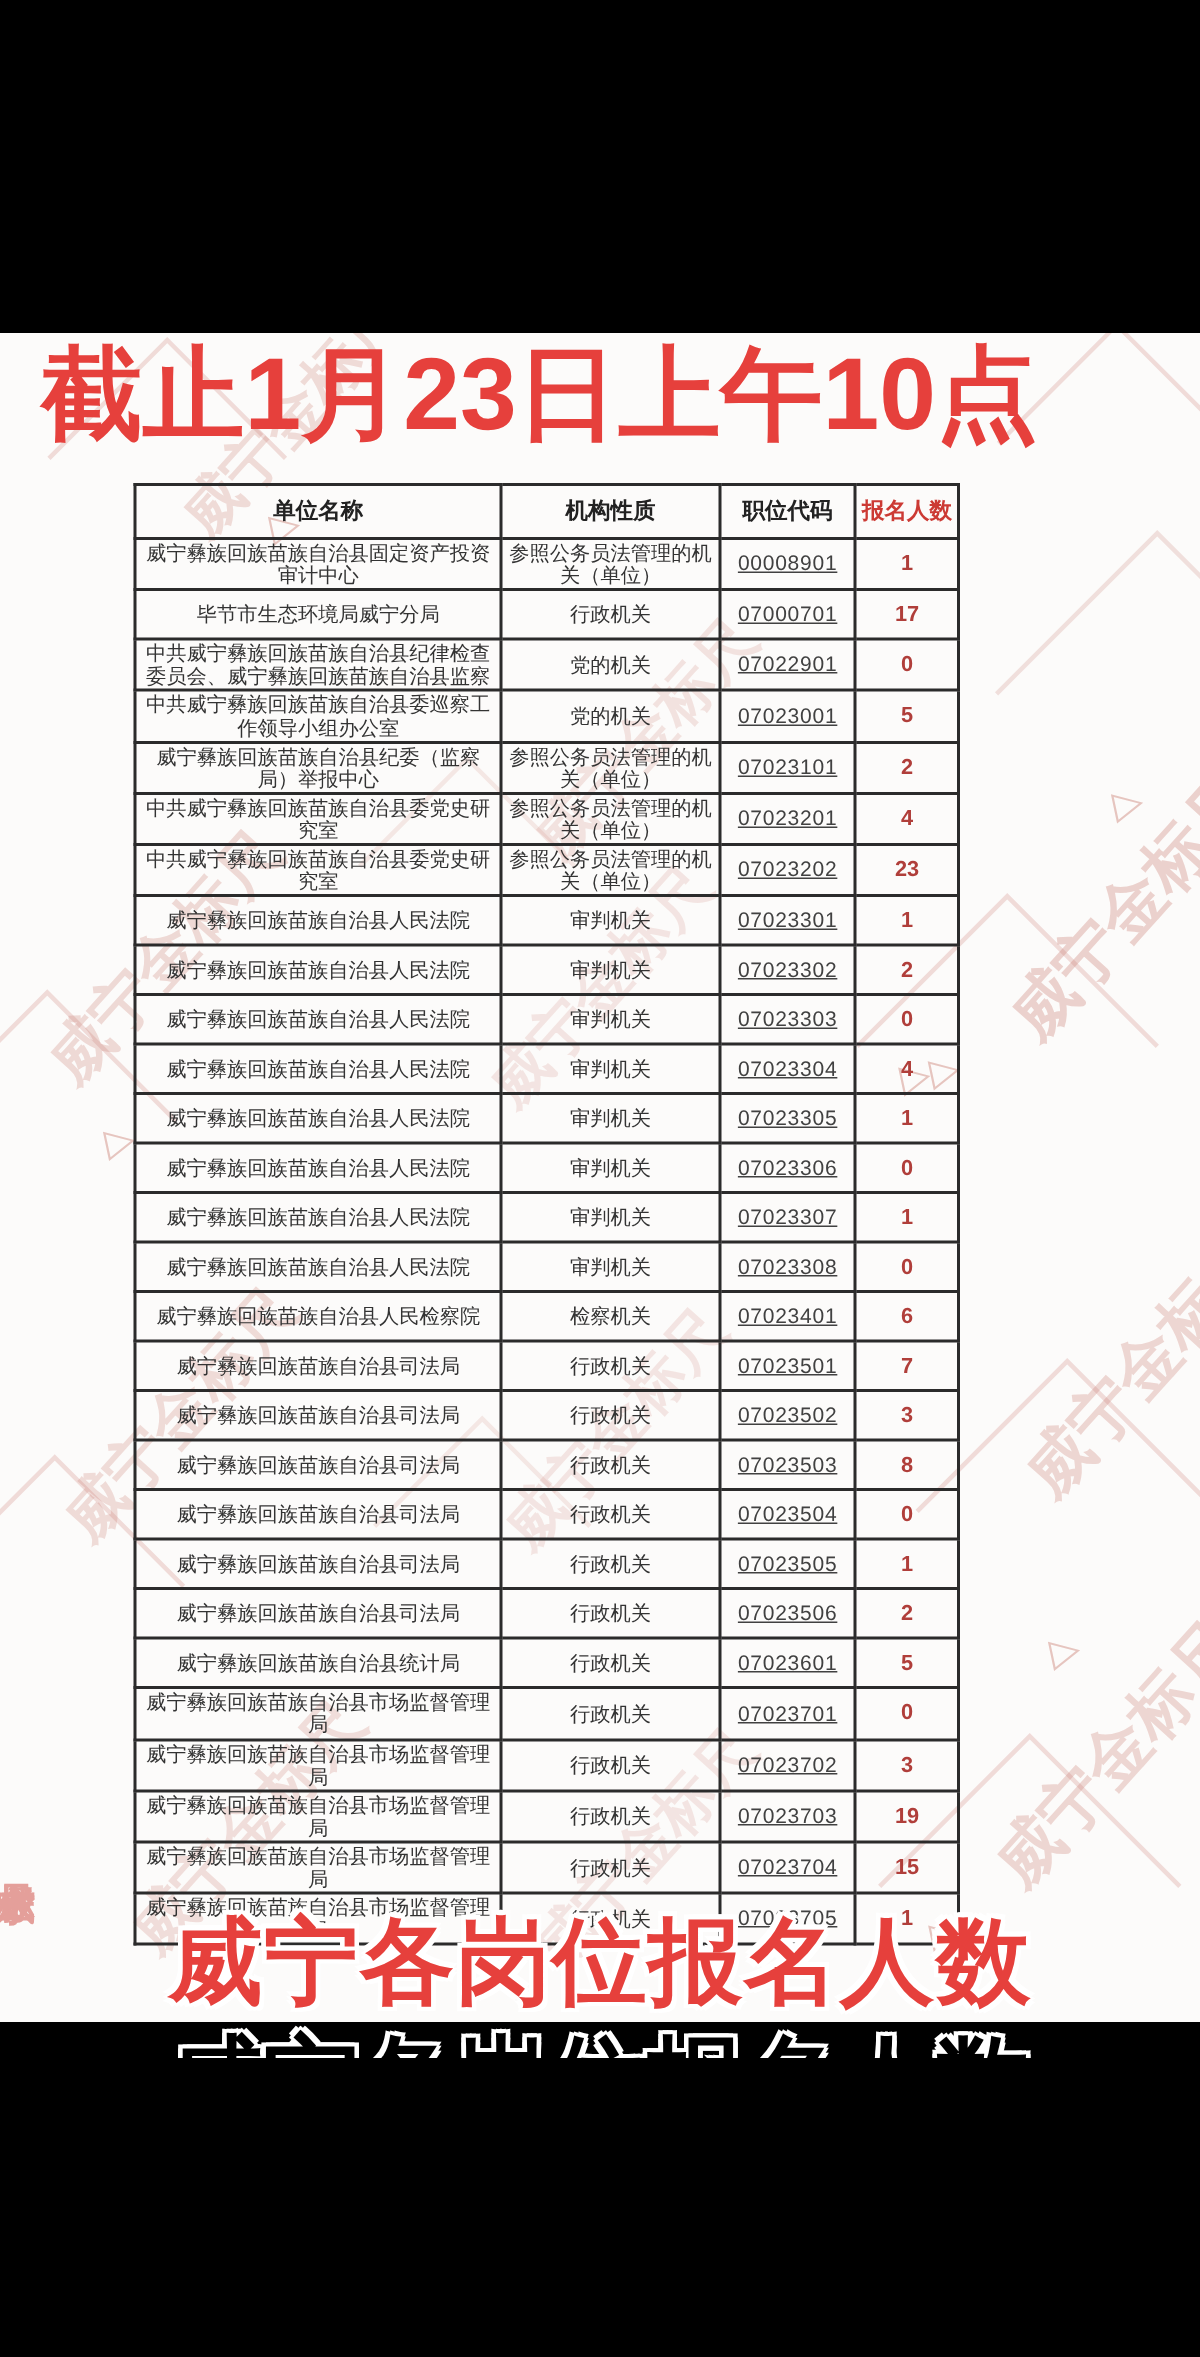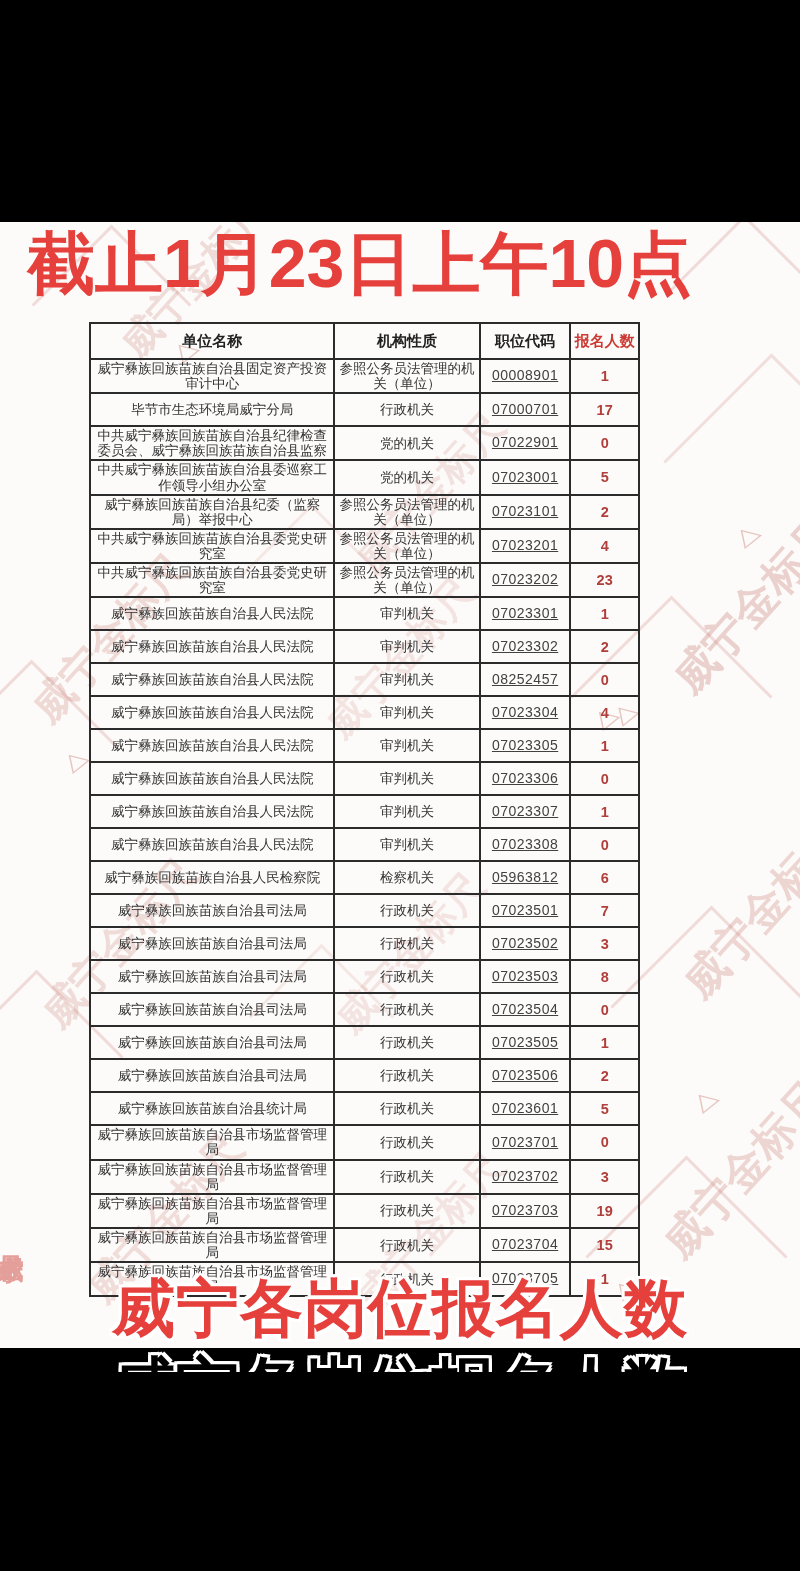--- a/index.html
+++ b/index.html
@@ -202,21 +202,21 @@
   </tr>
           <tr>
     <td>威宁彝族回族苗族自治县人民法院</td>
     <td>审判机关</td>
     <td class="code">07023302</td>
     <td class="count">2</td>
   </tr>
           <tr>
     <td>威宁彝族回族苗族自治县人民法院</td>
     <td>审判机关</td>
-    <td class="code">08252457</td>
+    <td class="code">07023303</td>
     <td class="count">0</td>
   </tr>
           <tr>
     <td>威宁彝族回族苗族自治县人民法院</td>
     <td>审判机关</td>
     <td class="code">07023304</td>
     <td class="count">4</td>
   </tr>
           <tr>
     <td>威宁彝族回族苗族自治县人民法院</td>
@@ -238,21 +238,21 @@
   </tr>
           <tr>
     <td>威宁彝族回族苗族自治县人民法院</td>
     <td>审判机关</td>
     <td class="code">07023308</td>
     <td class="count">0</td>
   </tr>
           <tr>
     <td>威宁彝族回族苗族自治县人民检察院</td>
     <td>检察机关</td>
-    <td class="code">05963812</td>
+    <td class="code">07023401</td>
     <td class="count">6</td>
   </tr>
           <tr>
     <td>威宁彝族回族苗族自治县司法局</td>
     <td>行政机关</td>
     <td class="code">07023501</td>
     <td class="count">7</td>
   </tr>
           <tr>
     <td>威宁彝族回族苗族自治县司法局</td>

